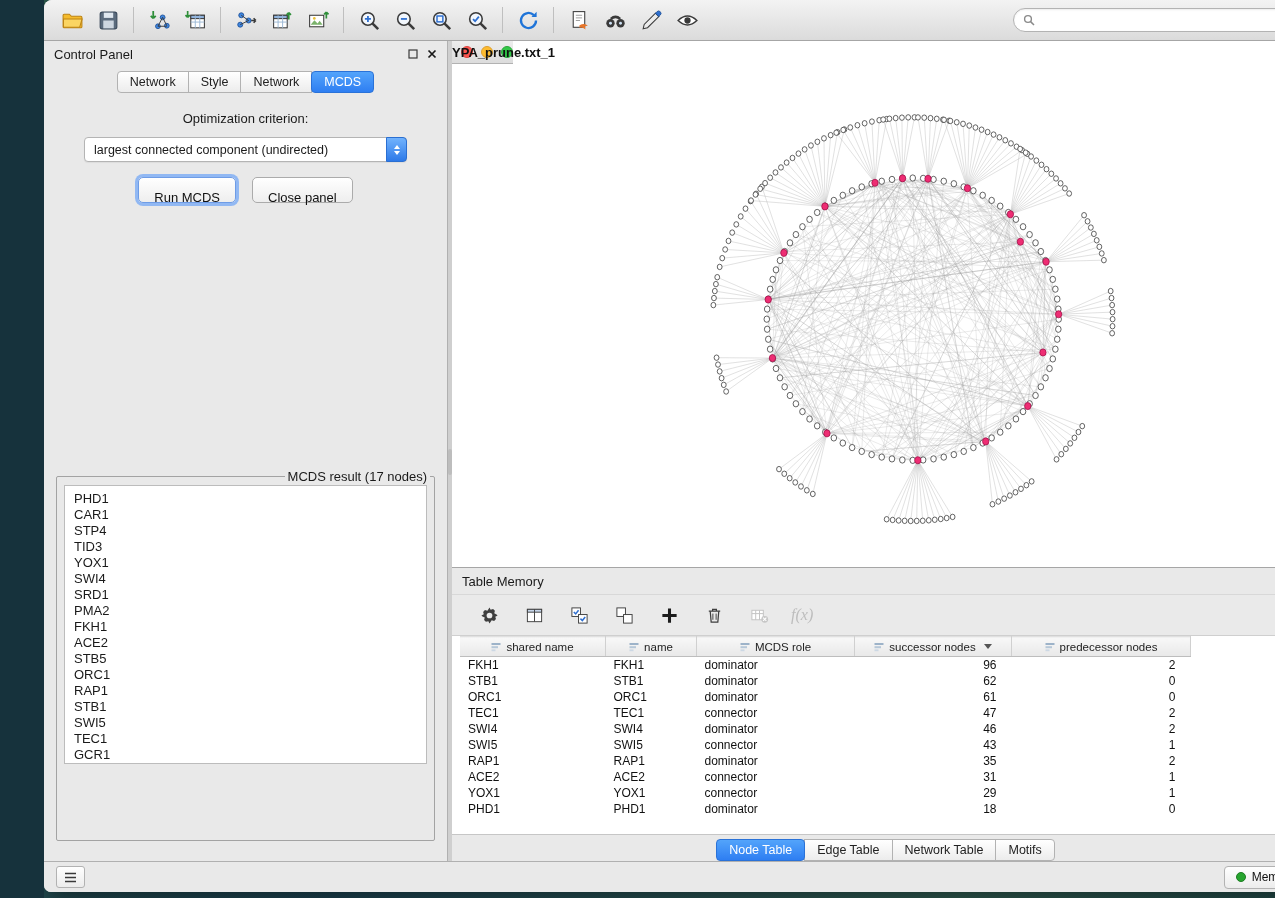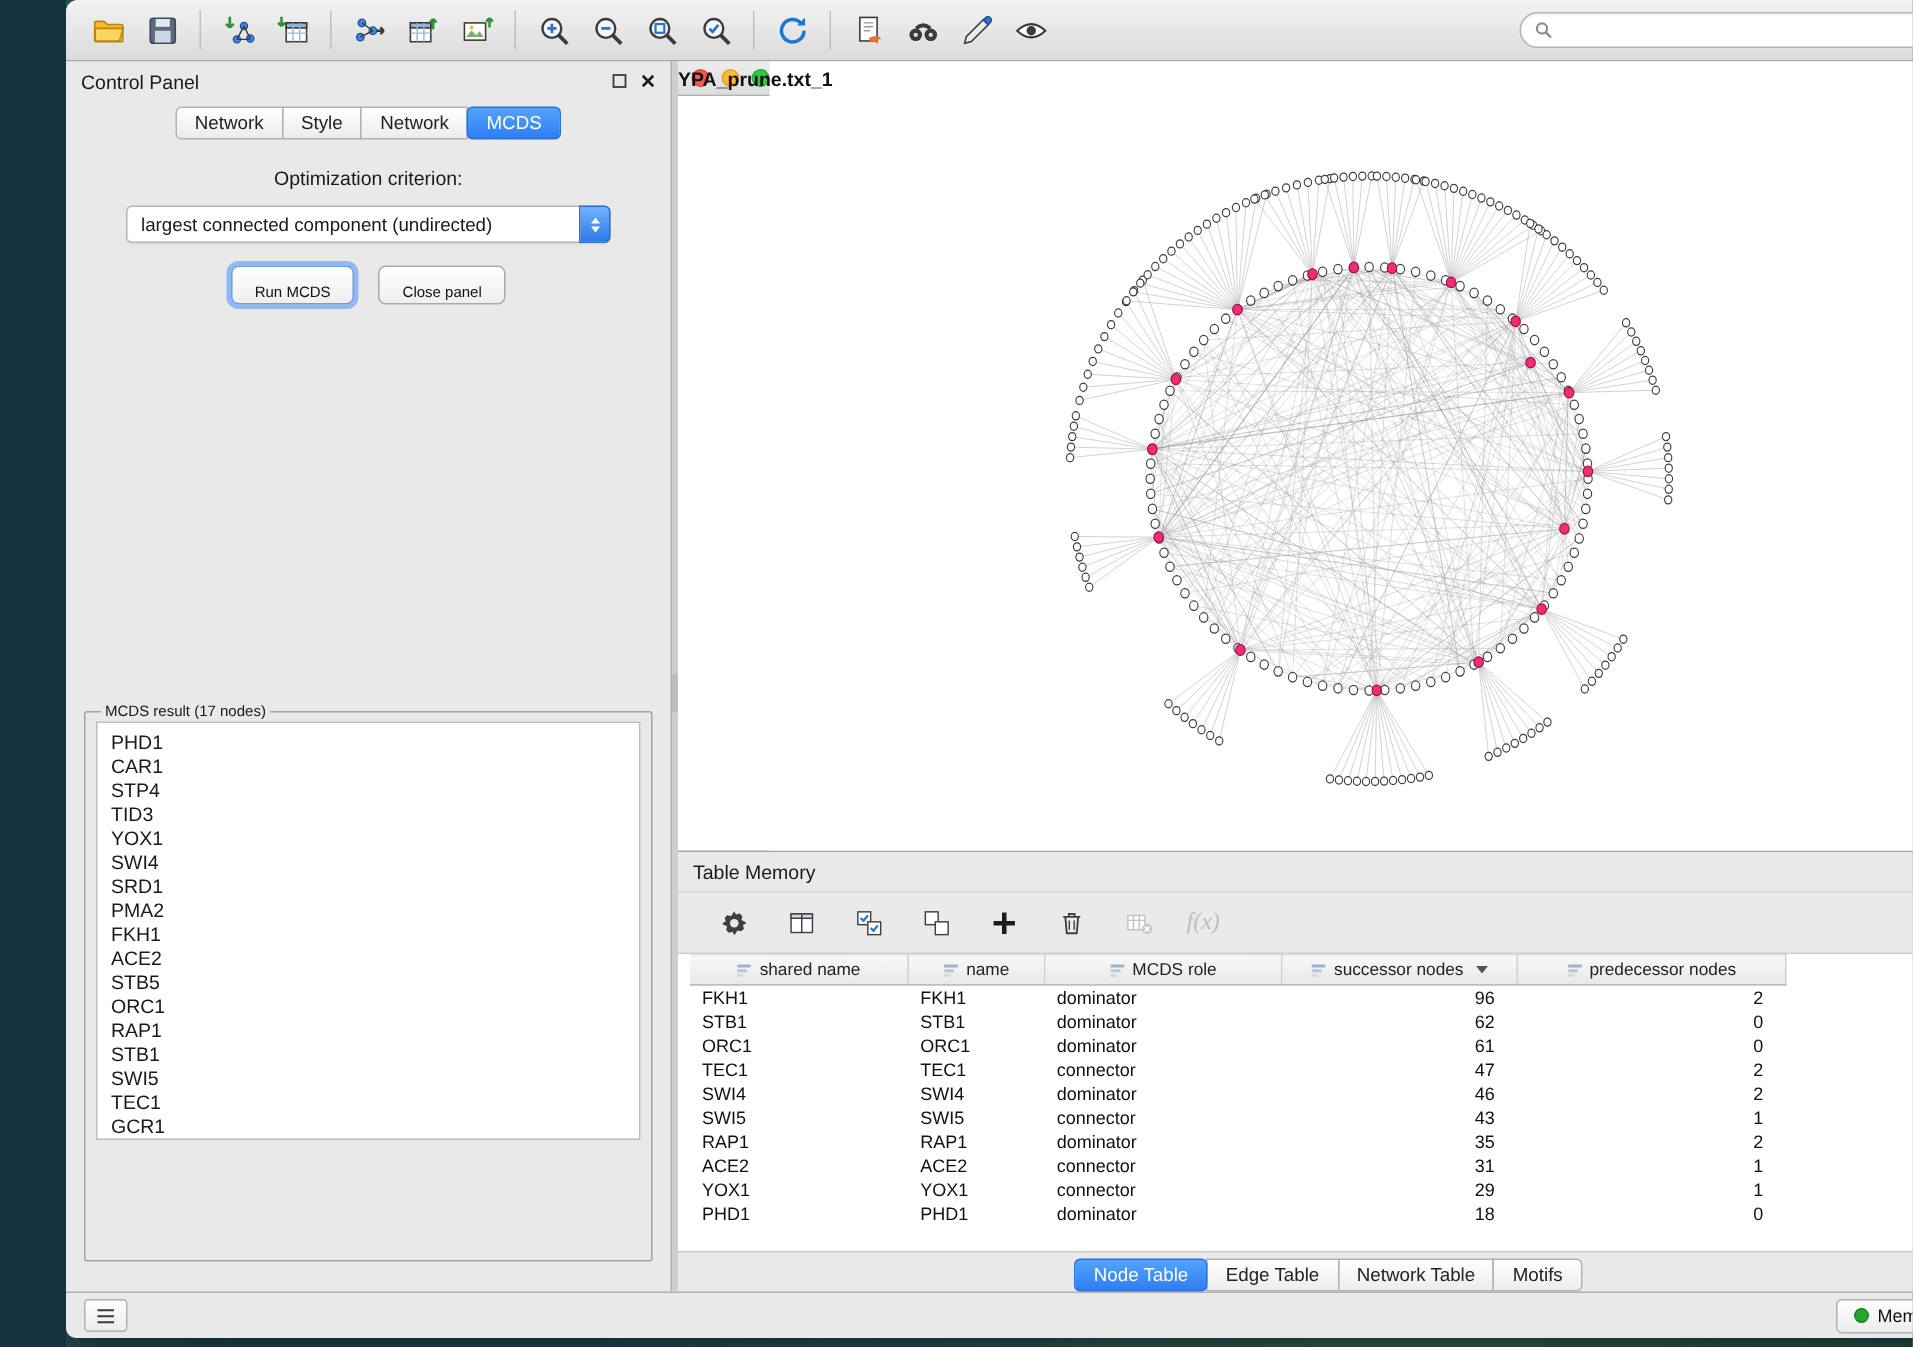--- a/index.html
+++ b/index.html
@@ -30,24 +30,24 @@
   .seg-tab:first-child{border-radius:4px 0 0 4px;margin-left:0;}
   .seg-tab:last-child{border-radius:0 4px 4px 0;}
   .seg-tab.selected{background:linear-gradient(#53a4fb,#2e7ef2);border-color:#2a72d8;color:#fff;border-radius:4px;position:relative;z-index:1;}
   .cp-body{flex:1;display:flex;flex-direction:column;padding-top:18px;min-height:0;}
   .opt-label{text-align:center;font-size:13px;margin-bottom:11px;}
   .dropdown{width:312px;margin:0 auto;height:23px;flex:0 0 23px;background:#fff;border:1px solid #b4b4b4;border-radius:4px;display:flex;align-items:center;font-size:12.5px;position:relative;padding-left:9px;box-shadow:0 1px 1px rgba(0,0,0,.06);cursor:default;}
   .dd-stepper{position:absolute;right:-1px;top:-1px;width:19px;height:23px;background:linear-gradient(#71b3fd,#2d79e8);border:1px solid #2a6fd2;border-radius:0 4px 4px 0;display:flex;flex-direction:column;align-items:center;justify-content:center;gap:2px;}
   .dd-up{width:0;height:0;border-left:3.5px solid transparent;border-right:3.5px solid transparent;border-bottom:4px solid #fff;}
   .dd-down{width:0;height:0;border-left:3.5px solid transparent;border-right:3.5px solid transparent;border-top:4px solid #fff;}
   .btn-row{display:flex;justify-content:center;gap:16px;margin-top:15px;flex:0 0 auto;}
-  .btn{height:23px;padding:12px 15px;font-size:10px;font-family:inherit;border:1px solid #ababab;border-radius:5px;background:linear-gradient(#ffffff,#eeeeee);color:#111;cursor:default;}
+  .btn{height:23px;padding:12px 15px;font-size:13px;font-family:inherit;border:1px solid #ababab;border-radius:5px;background:linear-gradient(#ffffff,#eeeeee);color:#111;cursor:default;}
   .btn.focused{box-shadow:0 0 0 3px rgba(72,143,252,.55);border-color:#6e9ce6;}
   .result-box{margin:auto 12px 20px 12px;flex:0 0 auto;height:372px;border:1px solid #a3a3a3;border-radius:2px;padding:1px 7px 9px 7px;box-sizing:border-box;background:transparent;}
-  .result-box legend{font-size:10px;padding:0 3px;margin-left:3px;}
+  .result-box legend{font-size:13px;padding:0 3px;margin-left:3px;text-align:right;}
   .result-list{background:#fff;border:1px solid #bcbcbc;height:100%;box-sizing:border-box;overflow:hidden;padding:5px 0 0 9px;font-size:13px;line-height:16px;}
   .mcds-item{cursor:default;}
 
   .vsplit{width:4px;flex:0 0 4px;background:#cfcfcf;position:relative;}
   .vsplit .handle{position:absolute;left:0;top:408px;width:4px;height:26px;background:#bdbdbd;border-radius:2px;}
 
   
   .right-col{flex:1;display:flex;flex-direction:column;min-width:0;}
   .network-window{height:526px;flex:0 0 526px;display:flex;flex-direction:row;background:#fff;border-bottom:1px solid #a6a6a6;}
   .net-titlebar{height:22px;flex:0 0 22px;background:linear-gradient(#ededed,#dcdcdc);border-bottom:1px solid #b2b2b2;position:relative;display:flex;align-items:center;padding-left:9px;}

